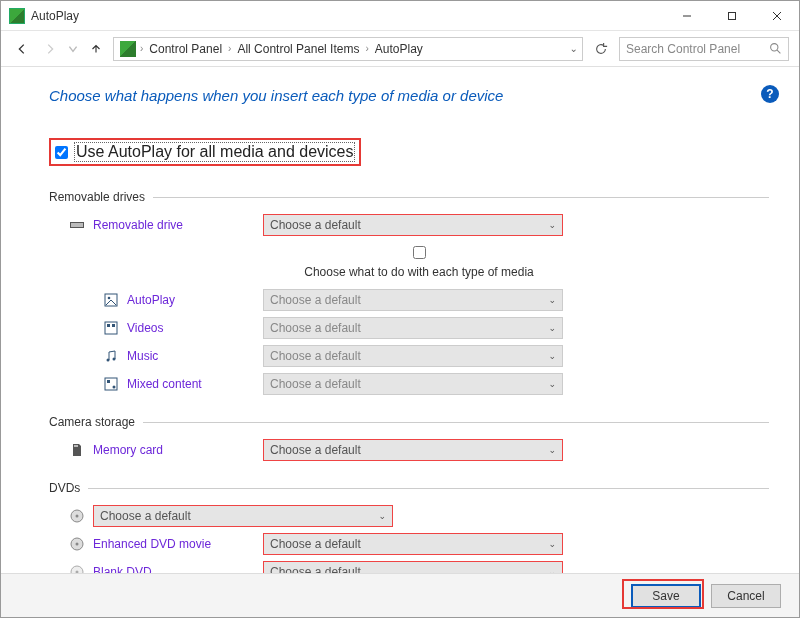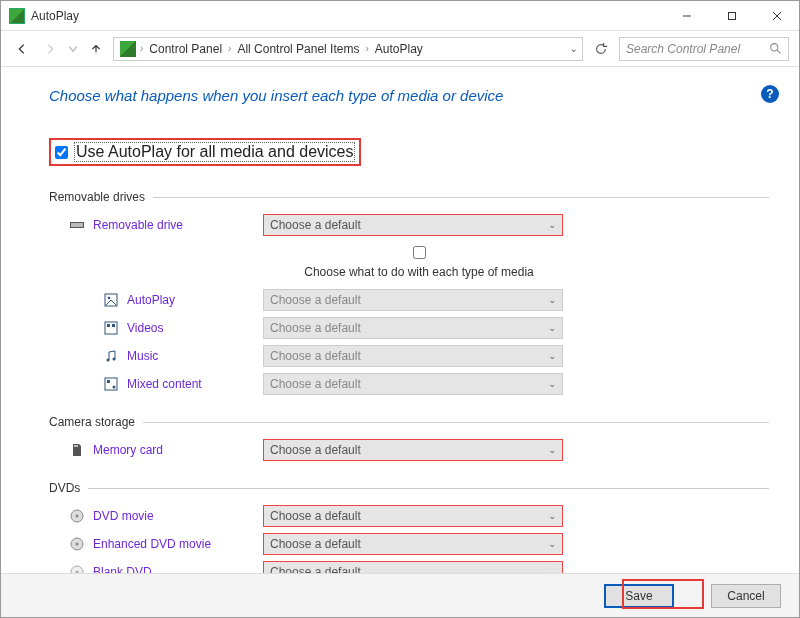--- a/index.html
+++ b/index.html
@@ -15,21 +15,21 @@
 .nav-arrow { width:22px; height:22px; display:flex; align-items:center; justify-content:center; color:#666; }
 .nav-arrow.disabled { color:#ccc; }
 .nav-arrow svg { width:14px; height:14px; }
 .breadcrumb-box { flex:1; height:24px; border:1px solid #ccc; display:flex; align-items:center; padding:0 4px; gap:2px; font-size:12px; color:#333; min-width:0; }
 .bc-icon { width:16px; height:16px; background:linear-gradient(135deg,#3ca83c 0 50%,#2d7d2d 50% 100%); margin:0 2px; flex-shrink:0; }
 .bc-text { padding:0 4px; white-space:nowrap; }
 .bc-sep { font-size:10px; color:#888; }
 .bc-drop { margin-left:auto; color:#666; font-size:10px; }
 .refresh-btn { width:24px; height:24px; display:flex; align-items:center; justify-content:center; border:1px solid transparent; }
 .search-box { width:170px; height:24px; border:1px solid #ccc; display:flex; align-items:center; padding:0 6px; color:#888; font-size:12px; }
-.search-box .ph { flex:1;font-style:italic; }
+.search-box .ph { flex:1; }
 .content-wrap { position:absolute; top:66px; bottom:44px; left:0; right:0; overflow:auto; padding:20px 30px 0 48px; }
 .page-title { color:#0a5bbb; font-size:15px; font-weight:400; margin-bottom:34px;font-style:italic; }
 .help-icon { position:absolute; right:20px; top:18px; width:18px; height:18px; background:#0a5bbb; color:#fff; border-radius:50%; font-size:12px; display:flex; align-items:center; justify-content:center; font-weight:bold; }
 .top-check-box { display:inline-flex; align-items:center; gap:6px; padding:2px 4px; border:2px solid #e53935; margin-bottom:24px; }
 .top-check-box input { width:13px; height:13px; }
 .top-check-box label { font-size:16px; color:#222; border:1px dotted #666; padding:0 1px; }
 .section { margin-bottom:20px; }
 .section-title { font-size:12px; color:#333; display:flex; align-items:center; gap:8px; margin-bottom:10px; }
 .section-title .line { flex:1; height:1px; background:#ccc; }
 .row { display:flex; align-items:center; margin-bottom:6px; }
@@ -37,21 +37,21 @@
 .row.indent2 { padding-left:54px; }
 .row-icon { width:16px; height:16px; margin-right:8px; display:inline-flex; align-items:center; justify-content:center; font-size:12px; flex-shrink:0; }
 .row-label { font-size:12px; color:#6d28d9; width:170px; }
 .row.indent2 .row-label { width:136px; }
 .dd { width:300px; height:22px; background:#e5e5e5; border:1px solid #ef4444; font-size:12px; color:#555; padding:0 6px; display:flex; align-items:center; justify-content:space-between; }
 .dd.disabled { border-color:#ccc; color:#888; }
 .dd .chev { font-size:9px; color:#555; }
 .sub-check { display:flex; align-items:center; gap:6px; padding-left:20px; margin:10px 0 10px 0; font-size:12px; color:#333;flex-direction:column; }
 .sub-check input { width:13px; height:13px; }
 .footer { position:absolute; bottom:0; left:0; right:0; height:44px; border-top:1px solid #ddd; background:#f4f4f4; display:flex; align-items:center; justify-content:flex-end; padding-right:18px; gap:10px; }
-.btn { min-width:70px; height:24px; background:#e1e1e1; border:1px solid #adadad; font-size:12px; color:#333; display:flex; align-items:center; justify-content:center;margin-left:27px; }
+.btn { min-width:70px; height:24px; background:#e1e1e1; border:1px solid #adadad; font-size:12px; color:#333; display:flex; align-items:center; justify-content:center; }
 .btn.primary { border:2px solid #0a5bbb; }
 .btn-highlight { position:absolute; right:95px; bottom:8px; width:82px; height:30px; border:2px solid #e53935; pointer-events:none; }
 .ic-removable svg, .ic-generic svg { width:16px; height:16px; }
 </style>
 </head>
 <body>
 
 <div class="titlebar">
   <div class="titlebar-left">
     <span class="app-icon"></span>
@@ -242,21 +242,20 @@
         <span>DVDs</span>
         <span class="line"></span>
       </div>
     <div class="row indent1">
       <span class="row-icon">
           <svg viewBox="0 0 16 16">
             <circle cx="8" cy="8" r="6" fill="#ddd" stroke="#888"></circle>
             <circle cx="8" cy="8" r="1.5" fill="#888"></circle>
           </svg>
         </span>
-      <span class="row-label">DVD movie</span>
       <div class="dd">
           <span>Choose a default</span>
           <span class="chev">⌄</span>
         </div>
     </div>
     <div class="row indent1">
       <span class="row-icon">
           <svg viewBox="0 0 16 16">
             <circle cx="8" cy="8" r="6" fill="#ddd" stroke="#888"></circle>
             <circle cx="8" cy="8" r="1.5" fill="#888"></circle>

